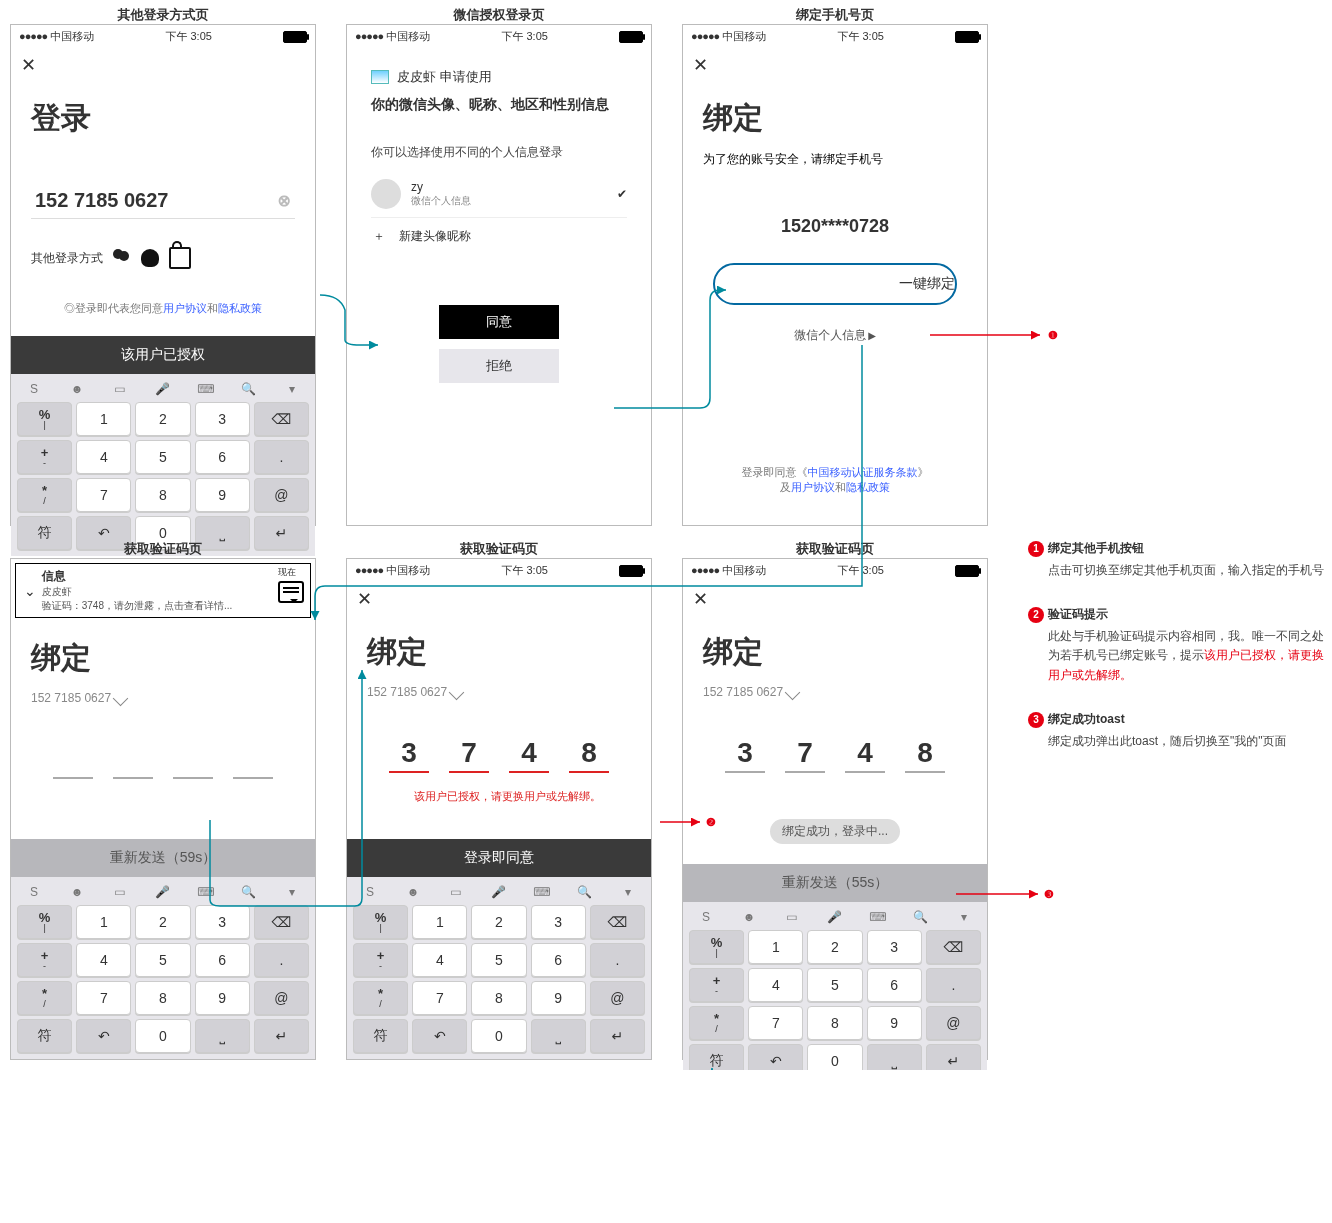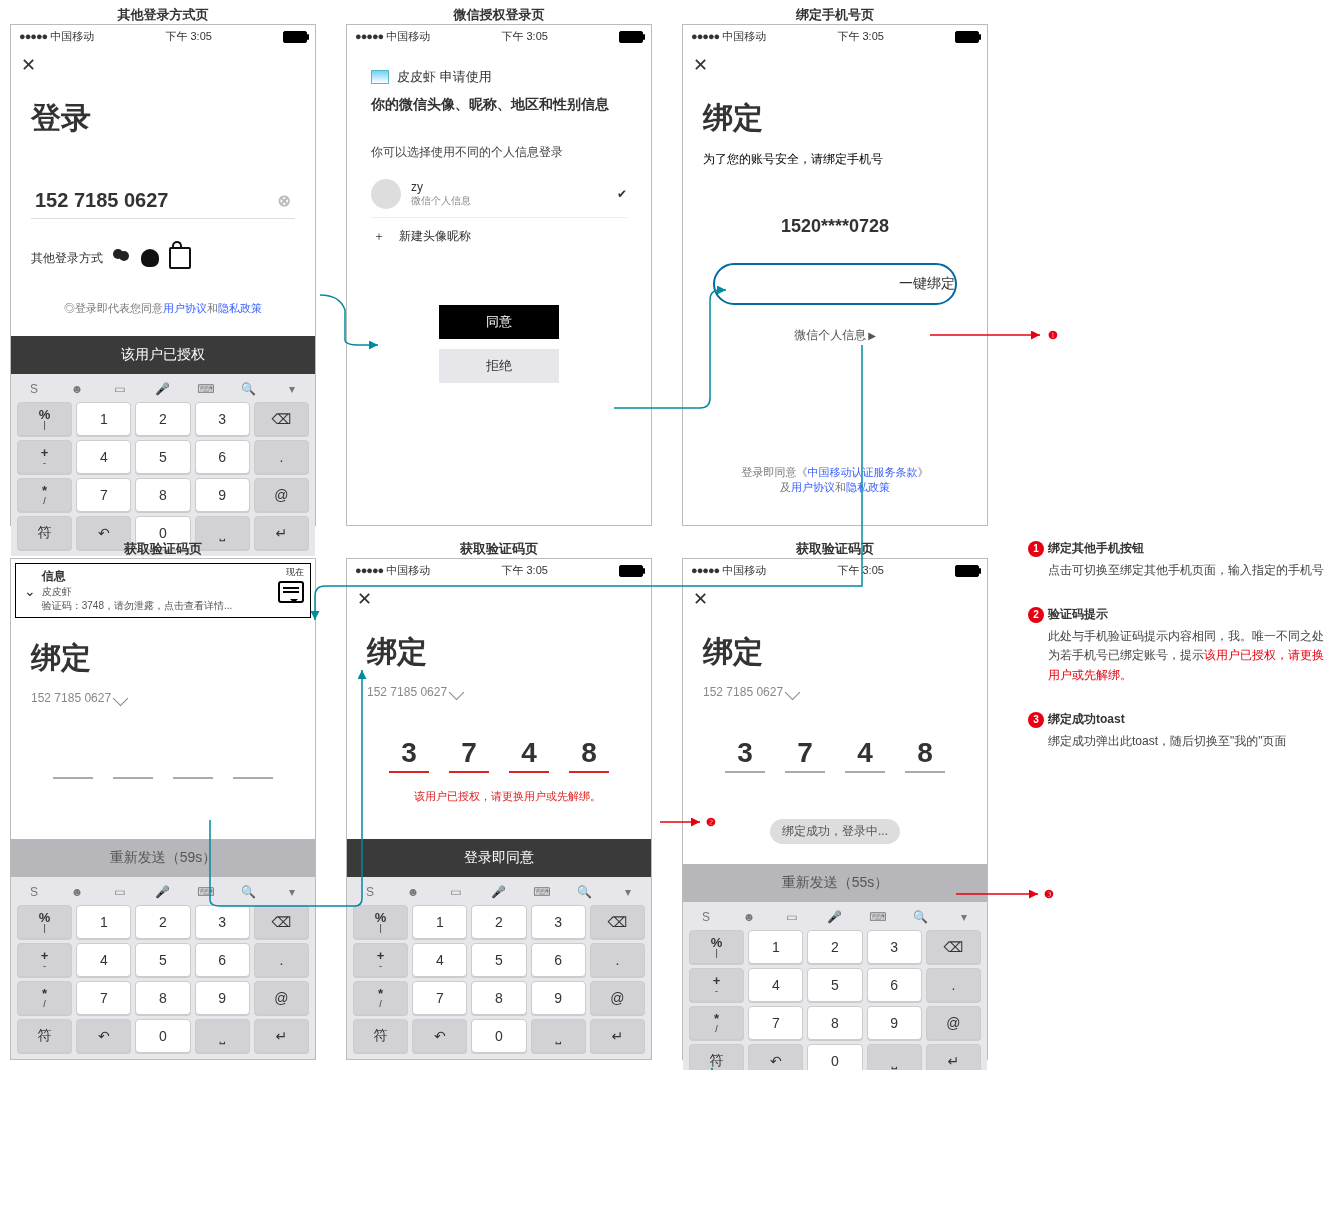--- a/index.html
+++ b/index.html
@@ -57,21 +57,21 @@
     .phone-sub{font-size:12px;color:#888;margin-top:2px;display:flex;align-items:center;gap:4px;}
     .code-inputs{display:flex;gap:20px;margin:30px auto 0;justify-content:center;}
     .code-inputs .cell{width:40px;border-bottom:2px solid #aaa;text-align:center;font-size:28px;font-weight:bold;padding-bottom:2px;}
     .code-inputs .cell.filled{border-color:#d22;}
     .code-error{color:#d22;text-align:right;margin:8px 30px 0 0;font-size:11px;}
     .toast{background:#ddd;color:#555;border-radius:14px;padding:4px 12px;margin:30px auto 0;width:fit-content;font-size:12px;}
     .notif{border:1px solid #000;margin:4px;padding:4px 8px;display:flex;align-items:center;gap:6px;position:relative;}
     .notif .chev{font-size:14px;}
     .notif .title{font-size:12px;font-weight:bold;}
     .notif .body{font-size:10px;color:#555;}
-    .notif .right{position:absolute;right:6px;top:2px;text-align:right;font-size:9px;}
+    .notif .right{position:absolute;right:6px;top:2px;text-align:left;font-size:9px;}
     .notif .chat-ico{width:22px;height:18px;border:2px solid #000;border-radius:3px;position:relative;display:inline-block;margin-top:2px;}
     .notif .chat-ico:before{content:"";position:absolute;bottom:-6px;right:4px;border:4px solid transparent;border-top-color:#000;}
     .notif .chat-ico:after{content:"";position:absolute;top:4px;left:3px;right:3px;height:2px;background:#000;box-shadow:0 4px 0 #000;}
     
     .callouts{width:290px;font-size:12px;}
     .callouts .item{margin-bottom:26px;}
     .callouts .num{display:inline-block;width:16px;height:16px;background:#e60012;color:#fff;border-radius:50%;text-align:center;line-height:16px;font-size:10px;font-weight:bold;margin-right:4px;}
     .callouts .title{font-weight:bold;}
     .callouts .desc{color:#444;margin:4px 0 0 20px;line-height:1.6;}
     .callouts .desc .red{color:#e60012;}

